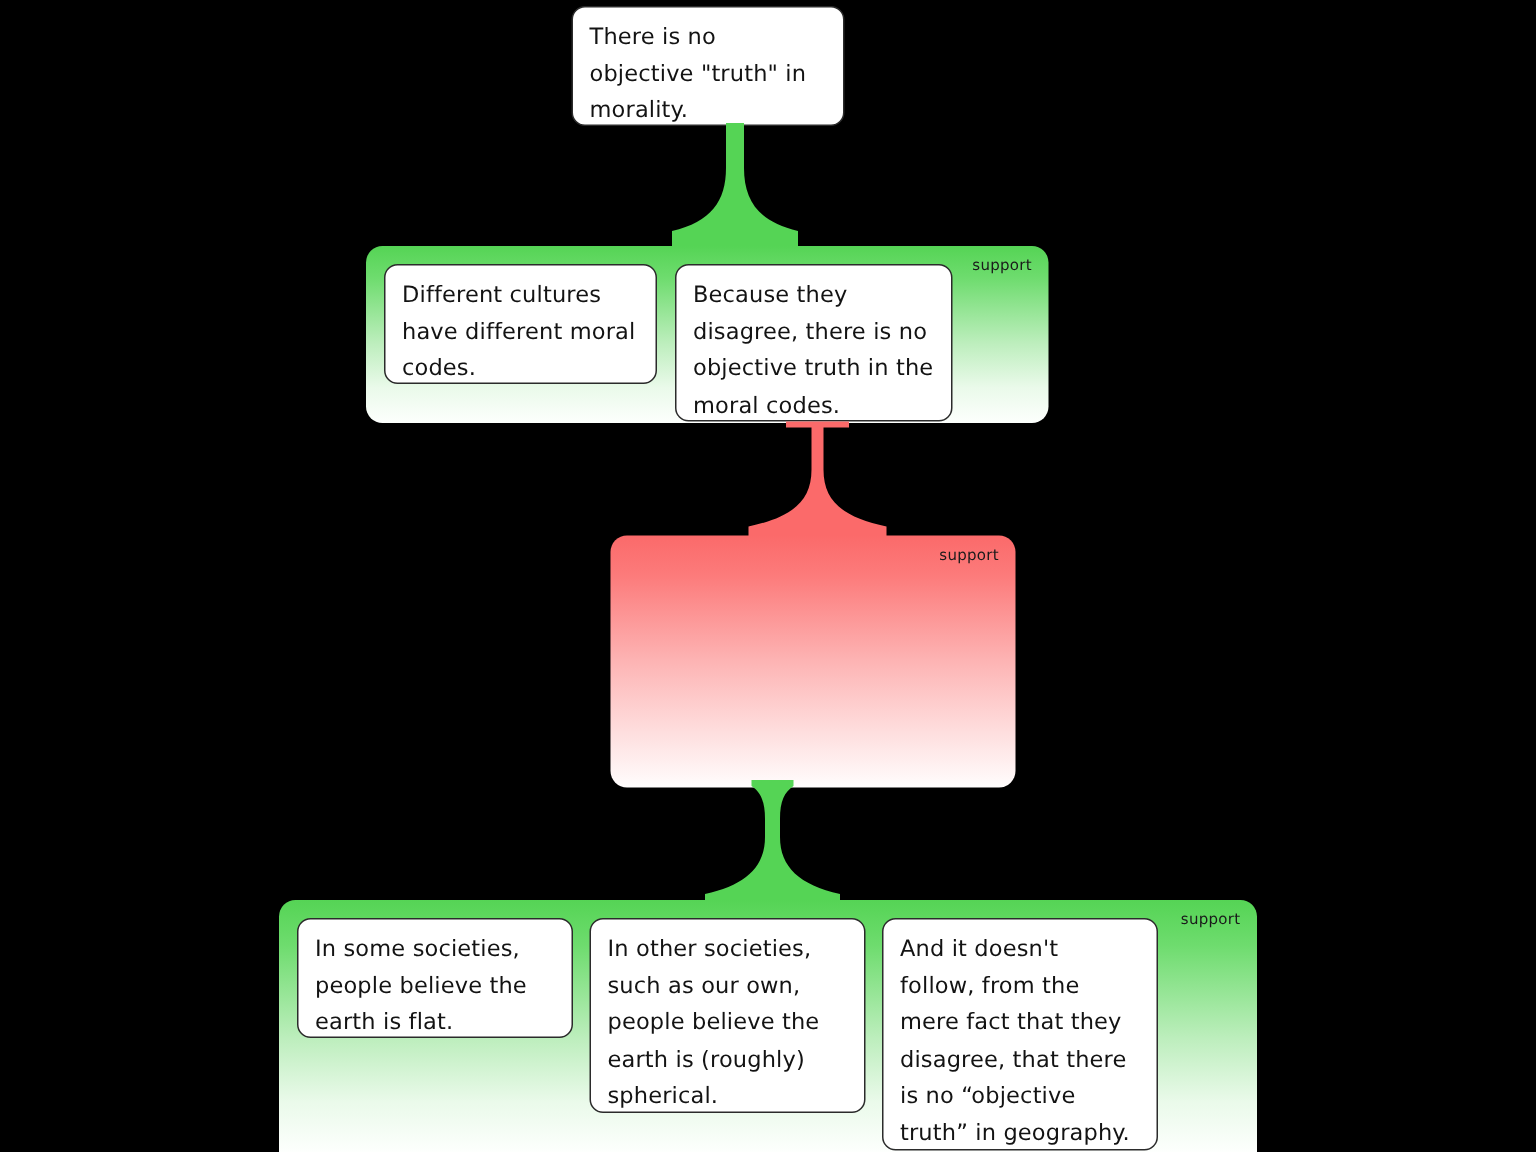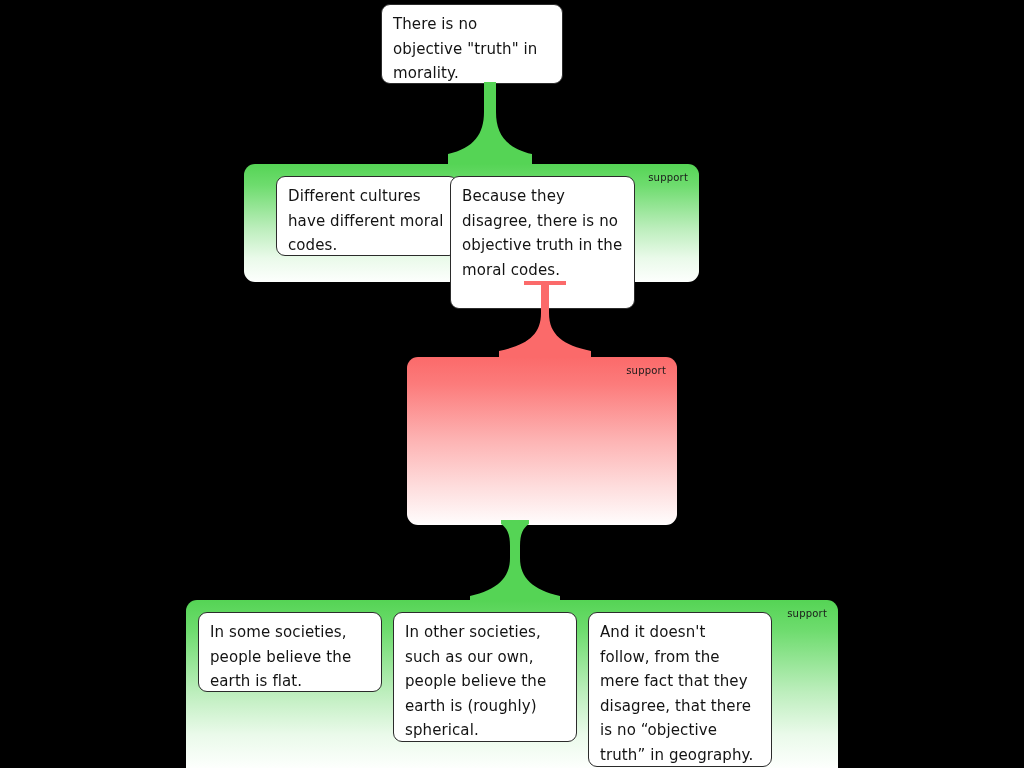--- a/index.html
+++ b/index.html
@@ -77,22 +77,22 @@
 
   <div class="connector" style="left:440px; top:82px; width:100px; height:86px;">
     <svg width="100" height="86" viewBox="0 0 100 86" aria-hidden="true">
       <path d="M44,0 L56,0 L56,30 C56,52 66,66 92,72 L92,86 L8,86 L8,72 C34,66 44,52 44,30 Z" fill="#55d455"></path>
     </svg>
   </div>
 
   <div class="group support" id="group-support-1" style="left:244px; top:164px; width:455px; height:118px;">
     <span class="group-label">support</span>
   </div>
-  <div class="card" style="left:256px; top:176px; width:182px; height:80px;margin-left:20px;">Different cultures have different moral codes.</div>
-  <div class="card" style="left:450px; top:176px; width:185px; height:133px;">Because they disagree, there is no objective truth in the moral codes.</div>
+  <div class="card" style="left:256px; top:176px; width:182px; height:80px;">Different cultures have different moral codes.</div>
+  <div class="card" style="left:450px; top:176px; width:185px; height:105px;">Because they disagree, there is no objective truth in the moral codes.</div>
 
   <div class="connector" style="left:495px; top:281px; width:100px; height:78px;">
     <svg width="100" height="78" viewBox="0 0 100 78" aria-hidden="true">
       <rect x="29" y="0" width="42" height="4" fill="#fb6a6a"></rect>
       <path d="M46,3 L54,3 L54,32 C54,54 68,64 96,70 L96,78 L4,78 L4,70 C32,64 46,54 46,32 Z" fill="#fb6a6a"></path>
     </svg>
   </div>
 
   <div class="group opposes" id="group-opposes-1" style="left:407px; top:357px; width:270px; height:168px;">
     <span class="group-label">support</span>

